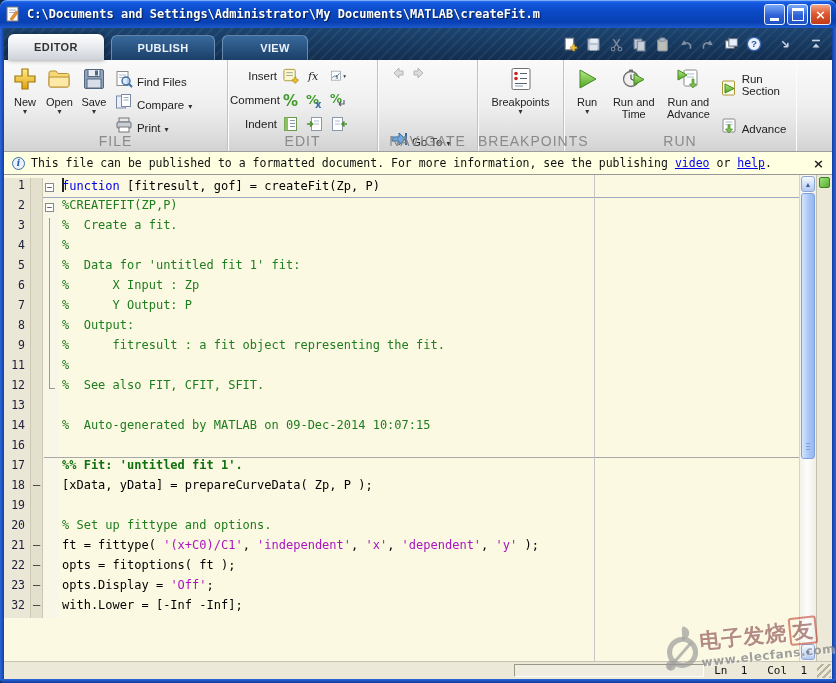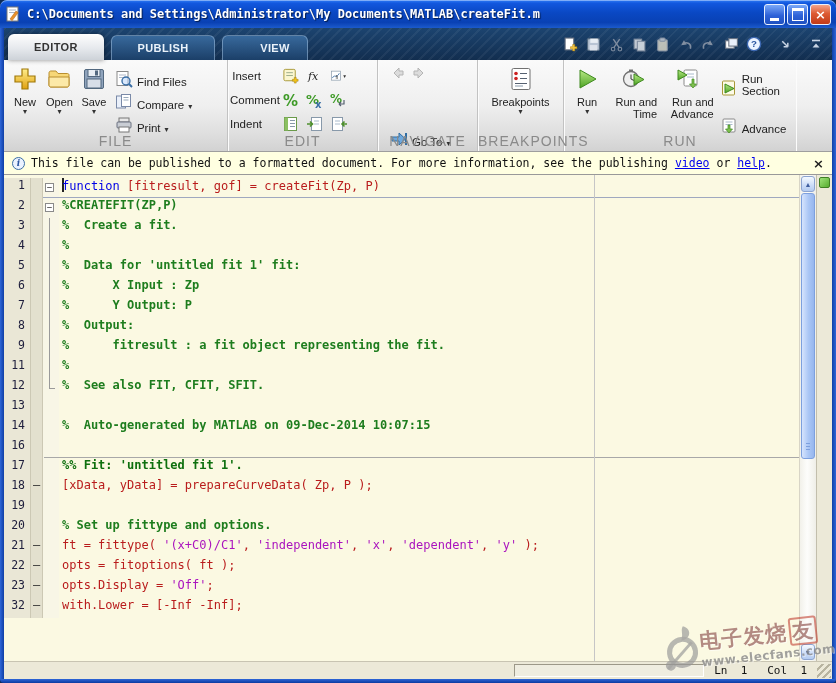--- a/index.html
+++ b/index.html
@@ -72,30 +72,30 @@
     border-bottom:1px solid #9E9E9E; display:flex;
   }
   .rsec { position:relative; height:100%; border-right:1px solid #C2C2C2; box-shadow:1px 0 0 #FCFCFC; }
   .rsec-label {
     position:absolute; left:0; right:0; bottom:2px; text-align:center;
     font-size:14px; color:#8A8A8A; letter-spacing:1px;
   }
   .rsec-content { display:flex; height:74px; padding-top:3px; }
   .bigbtn {
     display:flex; flex-direction:column; align-items:center; padding-top:3px;
-    font-size:11px; color:#222; line-height:12px; text-align:right; cursor:default;
+    font-size:11px; color:#222; line-height:12px; text-align:center; cursor:default;
   }
   .bigbtn .blabel { margin-top:2px; }
   .dd { font-size:8px; color:#333; line-height:8px; }
   .rowbtn { display:flex; align-items:flex-end; gap:4px; height:24px; font-size:11.5px; color:#222; cursor:default; }
   .icon18 { width:18px; height:18px; display:inline-flex; align-items:center; justify-content:center; }
   .sec-file .rsec-content { padding-left:8px; gap:8px; }
   .filelist { display:flex; flex-direction:column; padding-top:2px; }
   .editgrid { display:grid; grid-template-columns:52px 24px 24px 30px; grid-auto-rows:24px; align-items:center; padding:4px 2px 0 2px; }
-  .editgrid .elabel { font-size:11.5px; color:#222; text-align:right; padding-right:21px; }
+  .editgrid .elabel { font-size:11.5px; color:#222; text-align:right; padding-right:5px; }
   .navcol { display:flex; flex-direction:column; padding:3px 0 0 12px; }
   .navcol .rowbtn { height:24px;margin-top:37px; }
   .arrowrow { display:flex; gap:5px; align-items:center; height:24px; }
   .sec-run .rsec-content { padding-left:6px; gap:6px; }
   .runlist { display:flex; flex-direction:column; justify-content:flex-start; padding-top:10px; gap:20px; }
 
   
   .infobar {
     position:absolute; left:4px; right:4px; top:152px; height:23px;
     background:#FFFFE1; border-bottom:1px solid #999;
@@ -112,24 +112,24 @@
 
   
   .editor { position:absolute; left:4px; right:4px; top:175px; height:486px; display:flex; background:#FBF9E2; }
   .codewrap { position:relative; flex:1; overflow:hidden; padding-top:3px; }
   .cl { display:flex; height:20px; line-height:20px; font:12px "DejaVu Sans Mono", monospace; white-space:pre; }
   .ln-num { width:27px; flex:none; background:#EAE7D6; color:#20203E; text-align:right; padding-right:5px; font-size:11.5px; border-right:1px solid #CCC8B4; }
   .ln-brk { width:12px; flex:none; background:#E3E0CE; border-right:1px solid #CCC8B4; text-align:center; color:#333; font-size:12px; }
   .ln-fold { width:16px; flex:none; position:relative; background:#F8F6E6; }
   .ln-code { flex:1; padding-left:3px; color:#101010; }
   .tok-kw { color:#0000E6;margin-top:12px; }
-  .tok-cm { color:#1E7D1E;font-weight:bold; }
+  .tok-cm { color:#1E7D1E; }
   .tok-st { color:#AA14BE; }
   .tok-sec { color:#0E700E; font-weight:bold; }
-  .tok-pl { color:#b91c1c; }
+  .tok-pl { color:#000000; }
   .fbox {
     display:inline-block; width:9px; height:9px; margin:5px 0 0 2px;
     border:1px solid #8A8A8A; background:#FFF; color:#333;
     font:9px/7px "DejaVu Sans Mono", monospace; text-align:center; vertical-align:top;
   }
   .fold-line::before { content:""; position:absolute; left:6px; top:0; bottom:0; border-left:1px solid #9A9A9A; }
   .fold-end::before { content:""; position:absolute; left:6px; top:0; height:10px; border-left:1px solid #9A9A9A; }
   .fold-end::after { content:""; position:absolute; left:6px; top:10px; width:6px; border-top:1px solid #9A9A9A; }
   .cl.divider { position:relative; }
   .cl.divider::before { content:""; position:absolute; left:40px; right:0; top:-1px; height:1px; background:#A8A8A8; z-index:2; }

